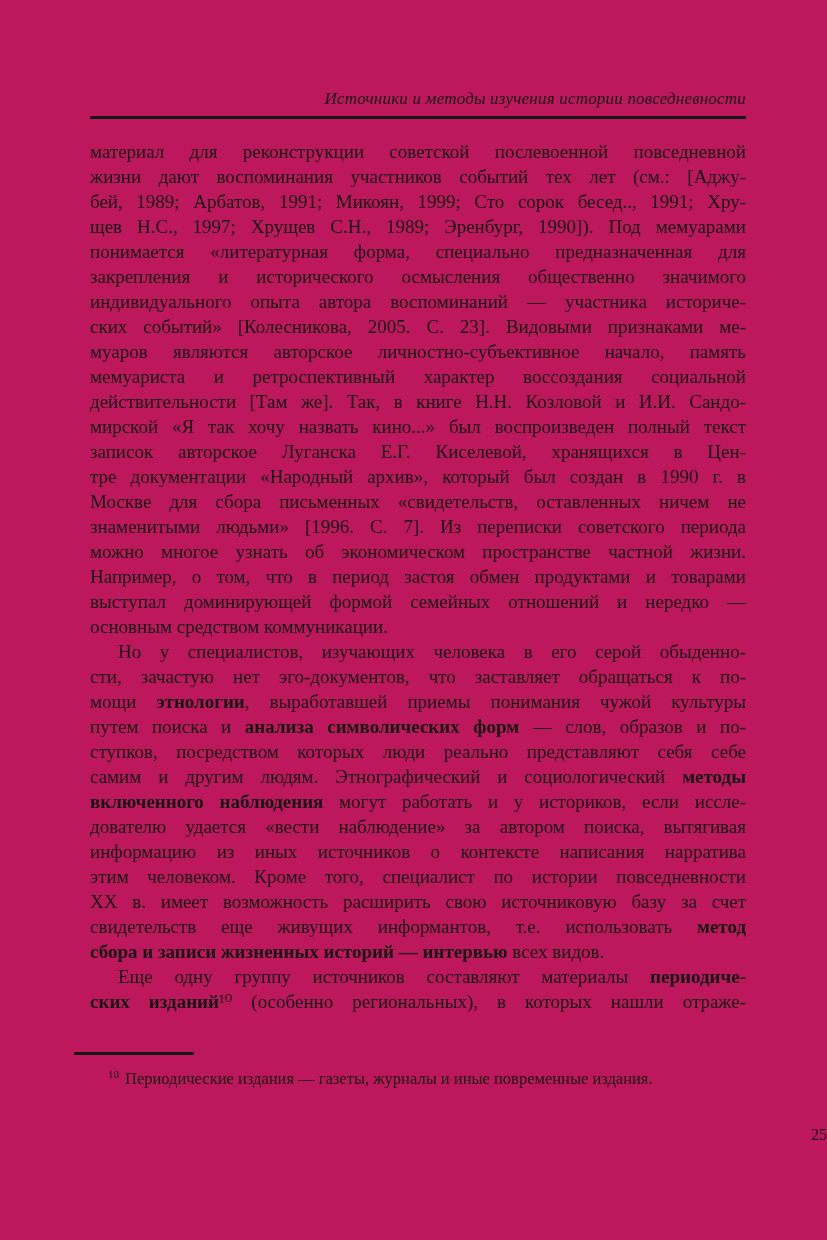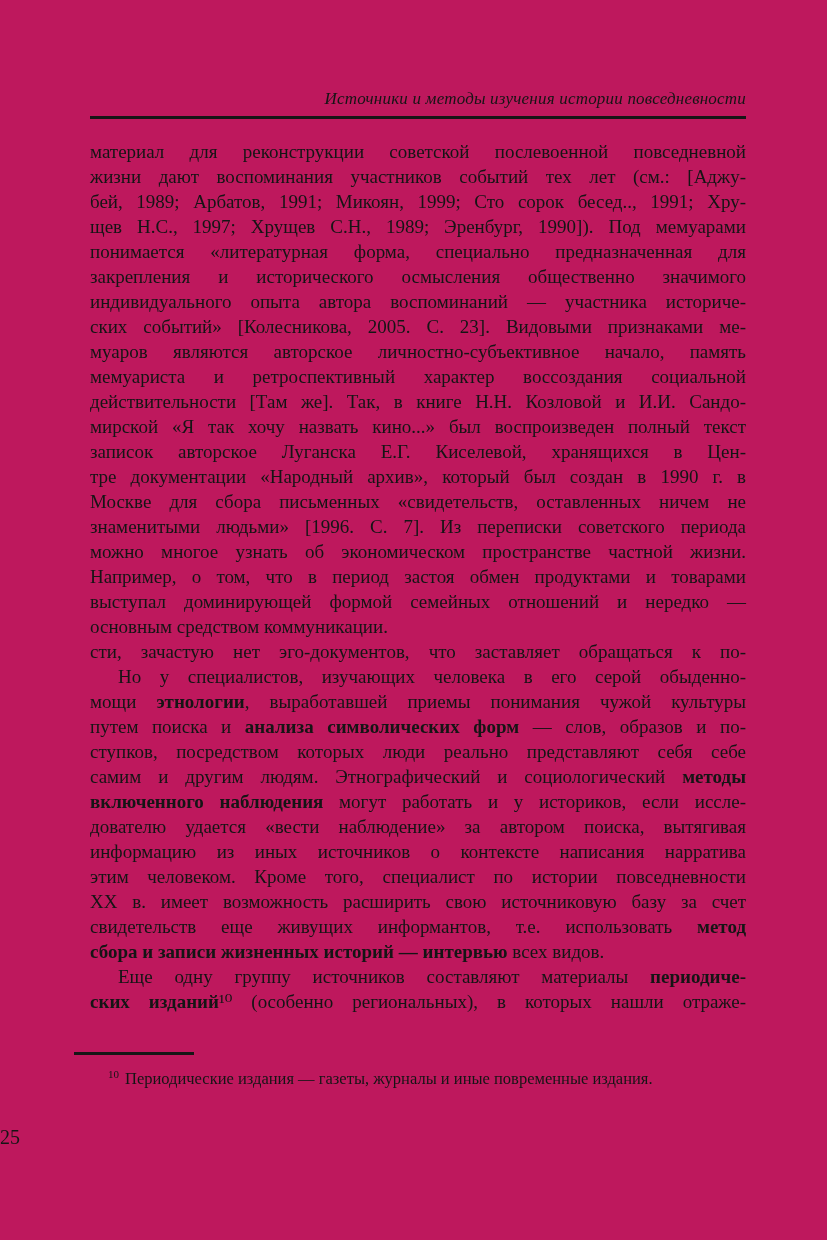--- a/index.html
+++ b/index.html
@@ -74,22 +74,22 @@
     font-size: 11px;
     vertical-align: super;
     line-height: 0;
     margin-right: 6px;
   }
   .page-number {
     position: absolute;
     left: 0;
     top: 1126px;
     width: 827px;
-    text-align: left;
-    font-size: 20px;
+    text-align: right;
+    font-size: 16px;
   }
 </style>
 </head>
 <body>
 
 <div class="page">
 
   <div class="running-header">
     <div class="title">Источники и методы изучения истории повседневности</div>
     <div class="rule"></div>
@@ -112,22 +112,22 @@
         <div class="line"><span>записок авторское Луганска Е.Г. Киселевой, хранящихся в Цен-</span></div>
         <div class="line"><span>тре документации «Народный архив», который был создан в 1990 г. в</span></div>
         <div class="line"><span>Москве для сбора письменных «свидетельств, оставленных ничем не</span></div>
         <div class="line"><span>знаменитыми людьми» [1996. С. 7]. Из переписки советского периода</span></div>
         <div class="line"><span>можно многое узнать об экономическом пространстве частной жизни.</span></div>
         <div class="line"><span>Например, о том, что в период застоя обмен продуктами и товарами</span></div>
         <div class="line"><span>выступал доминирующей формой семейных отношений и нередко —</span></div>
         <div class="line last"><span>основным средством коммуникации.</span></div>
       </div>
       <div class="paragraph">
+        <div class="line indent"><span>Но у специалистов, изучающих человека в его серой обыденно-</span></div>
         <div class="line"><span>сти, зачастую нет эго-документов, что заставляет обращаться к по-</span></div>
-        <div class="line indent"><span>Но у специалистов, изучающих человека в его серой обыденно-</span></div>
         <div class="line"><span>мощи </span><b>этнологии</b><span>, выработавшей приемы понимания чужой культуры</span></div>
         <div class="line"><span>путем поиска и </span><b>анализа символических форм</b><span> — слов, образов и по-</span></div>
         <div class="line"><span>ступков, посредством которых люди реально представляют себя себе</span></div>
         <div class="line"><span>самим и другим людям. Этнографический и социологический </span><b>методы</b></div>
         <div class="line"><b>включенного наблюдения</b><span> могут работать и у историков, если иссле-</span></div>
         <div class="line"><span>дователю удается «вести наблюдение» за автором поиска, вытягивая</span></div>
         <div class="line"><span>информацию из иных источников о контексте написания нарратива</span></div>
         <div class="line"><span>этим человеком. Кроме того, специалист по истории повседневности</span></div>
         <div class="line"><span>XX в. имеет возможность расширить свою источниковую базу за счет</span></div>
         <div class="line"><span>свидетельств еще живущих информантов, т.е. использовать </span><b>метод</b></div>

